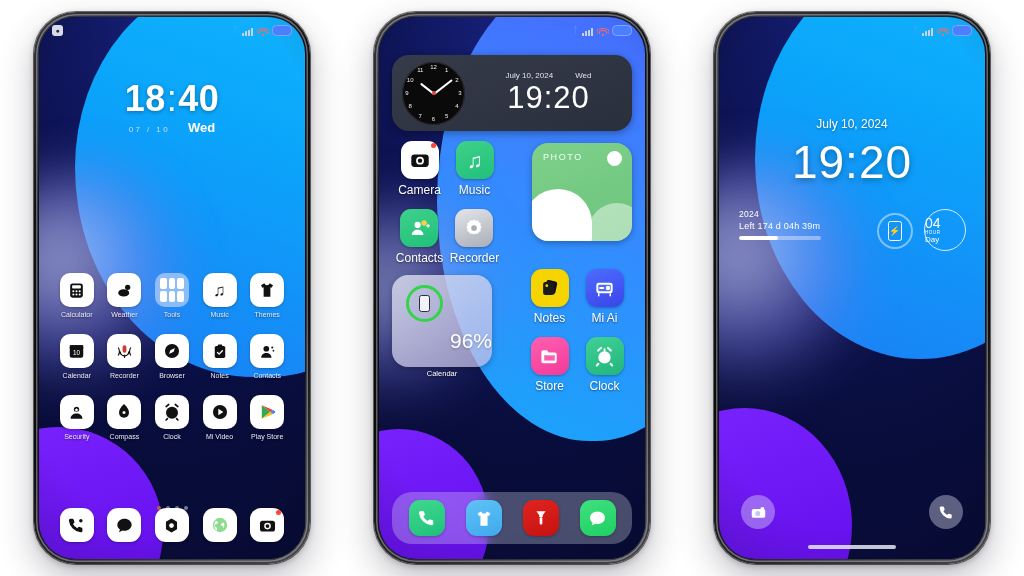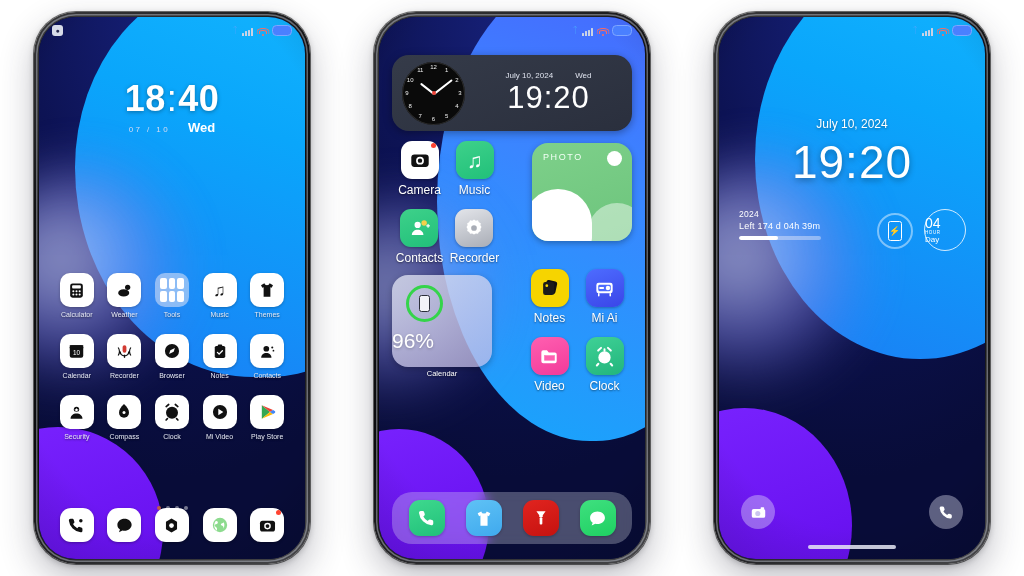--- a/index.html
+++ b/index.html
@@ -128,21 +128,21 @@
   .photow .c2{position:absolute;right:-14px;bottom:-20px;width:58px;height:58px;border-radius:50%;
     background:rgba(255,255,255,.45);}
   .photow .c3{position:absolute;left:-8px;bottom:-16px;width:68px;height:68px;border-radius:50% 50% 30% 50%;background:#fff;}
 
   .battw{position:absolute;left:13px;top:258px;width:100px;height:92px;border-radius:16px;z-index:5;
     background:linear-gradient(150deg,rgba(222,226,240,.78) 0%,rgba(198,190,232,.72) 100%);
     box-shadow:0 2px 6px rgba(0,0,0,.25);}
   .battw .ring{position:absolute;left:14px;top:10px;width:31px;height:31px;border-radius:50%;
     border:3px solid #34d44a;display:flex;align-items:center;justify-content:center;}
   .battw .ph{width:9px;height:15px;border-radius:2.5px;background:#f2f3f8;border:1.5px solid #2b2f3a;}
-  .battw .pct{position:absolute;left:0;right:0;bottom:14px;text-align:left;font-size:21px;color:#fff;
+  .battw .pct{position:absolute;left:0;right:0;bottom:14px;text-align:right;font-size:21px;color:#fff;
     text-shadow:0 1px 3px rgba(0,0,0,.25);}
   .battw-lb{position:absolute;left:13px;top:352px;width:100px;text-align:center;font-size:7.5px;
     color:#fff;z-index:5;text-shadow:0 1px 2px rgba(0,0,0,.5);}
 
   .rgrid{position:absolute;right:13px;top:252px;z-index:5;width:110px;
     display:grid;grid-template-columns:repeat(2,1fr);row-gap:12px;justify-items:center;}
 
   .dock2{position:absolute;left:13px;right:13px;bottom:15px;height:52px;border-radius:20px;z-index:5;
     background:rgba(225,228,240,.30);backdrop-filter:blur(6px);
     display:flex;align-items:center;justify-content:space-around;padding:0 6px;box-sizing:border-box;}
@@ -559,21 +559,21 @@
           <div class="lb">Mi Ai</div>
         </div>
         <div class="mapp">
           <div class="ic" style="background:linear-gradient(160deg,#ff5fb0,#f23a9a)">
             <svg width="23" height="23" viewBox="0 0 24 24">
                 <path d="M3.5 7.5A2 2 0 0 1 5.5 5.5h3.8l2 2.2h6.2a2 2 0 0 1 2 2v7.3a2 2 0 0 1-2 2h-12a2 2 0 0 1-2-2Z" fill="#fff"></path>
                 <path d="M6.5 10.5h11v5.8h-11Z" fill="#ff5fb0"></path>
                 <path d="M7.5 9.5h9.5v1.2H7.5Z" fill="#fff"></path>
               </svg>
           </div>
-          <div class="lb">Video</div>
+          <div class="lb">Store</div>
         </div>
         <div class="mapp">
           <div class="ic" style="background:linear-gradient(160deg,#3fd196,#22b57c)">
             <svg width="23" height="23" viewBox="0 0 24 24">
                 <circle cx="12" cy="13" r="6.4" fill="#fff"></circle>
                 <path d="M5.4 5.8 8.4 3M18.6 5.8 15.6 3M12 4.4v1.6M5.6 19.6 4 21.4M18.4 19.6 20 21.4" stroke="#fff" stroke-width="2.1" stroke-linecap="round"></path>
               </svg>
           </div>
           <div class="lb">Clock</div>
         </div>

